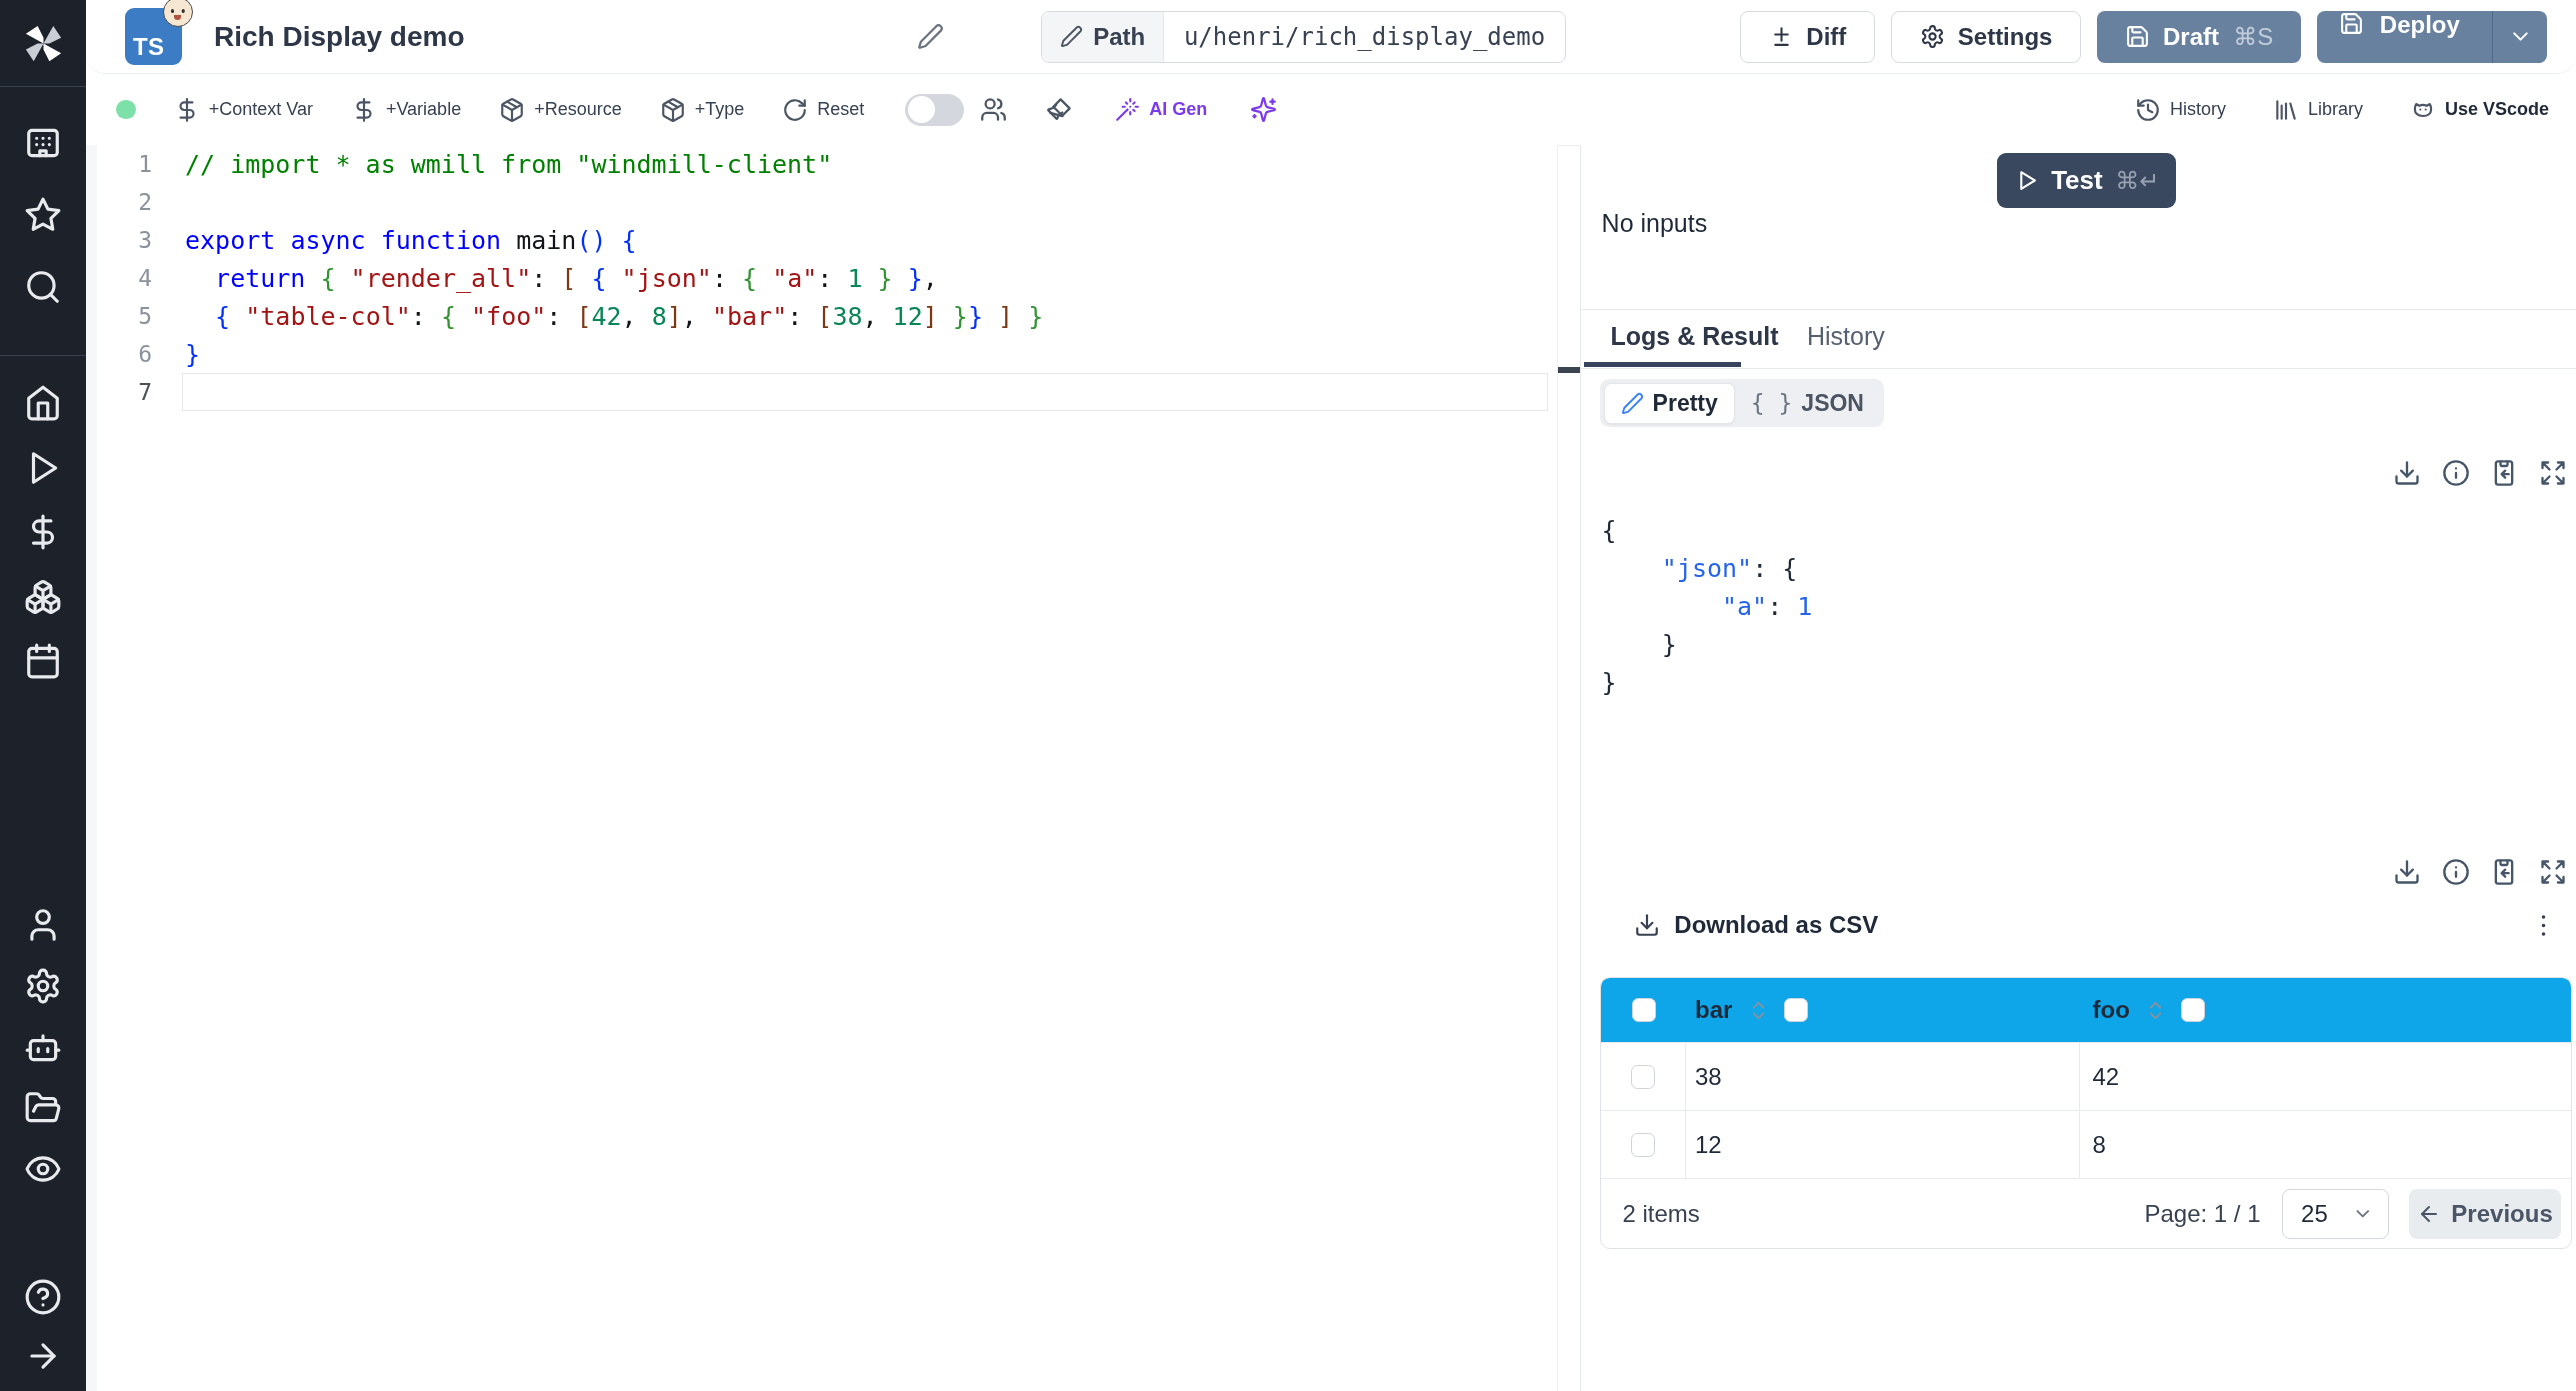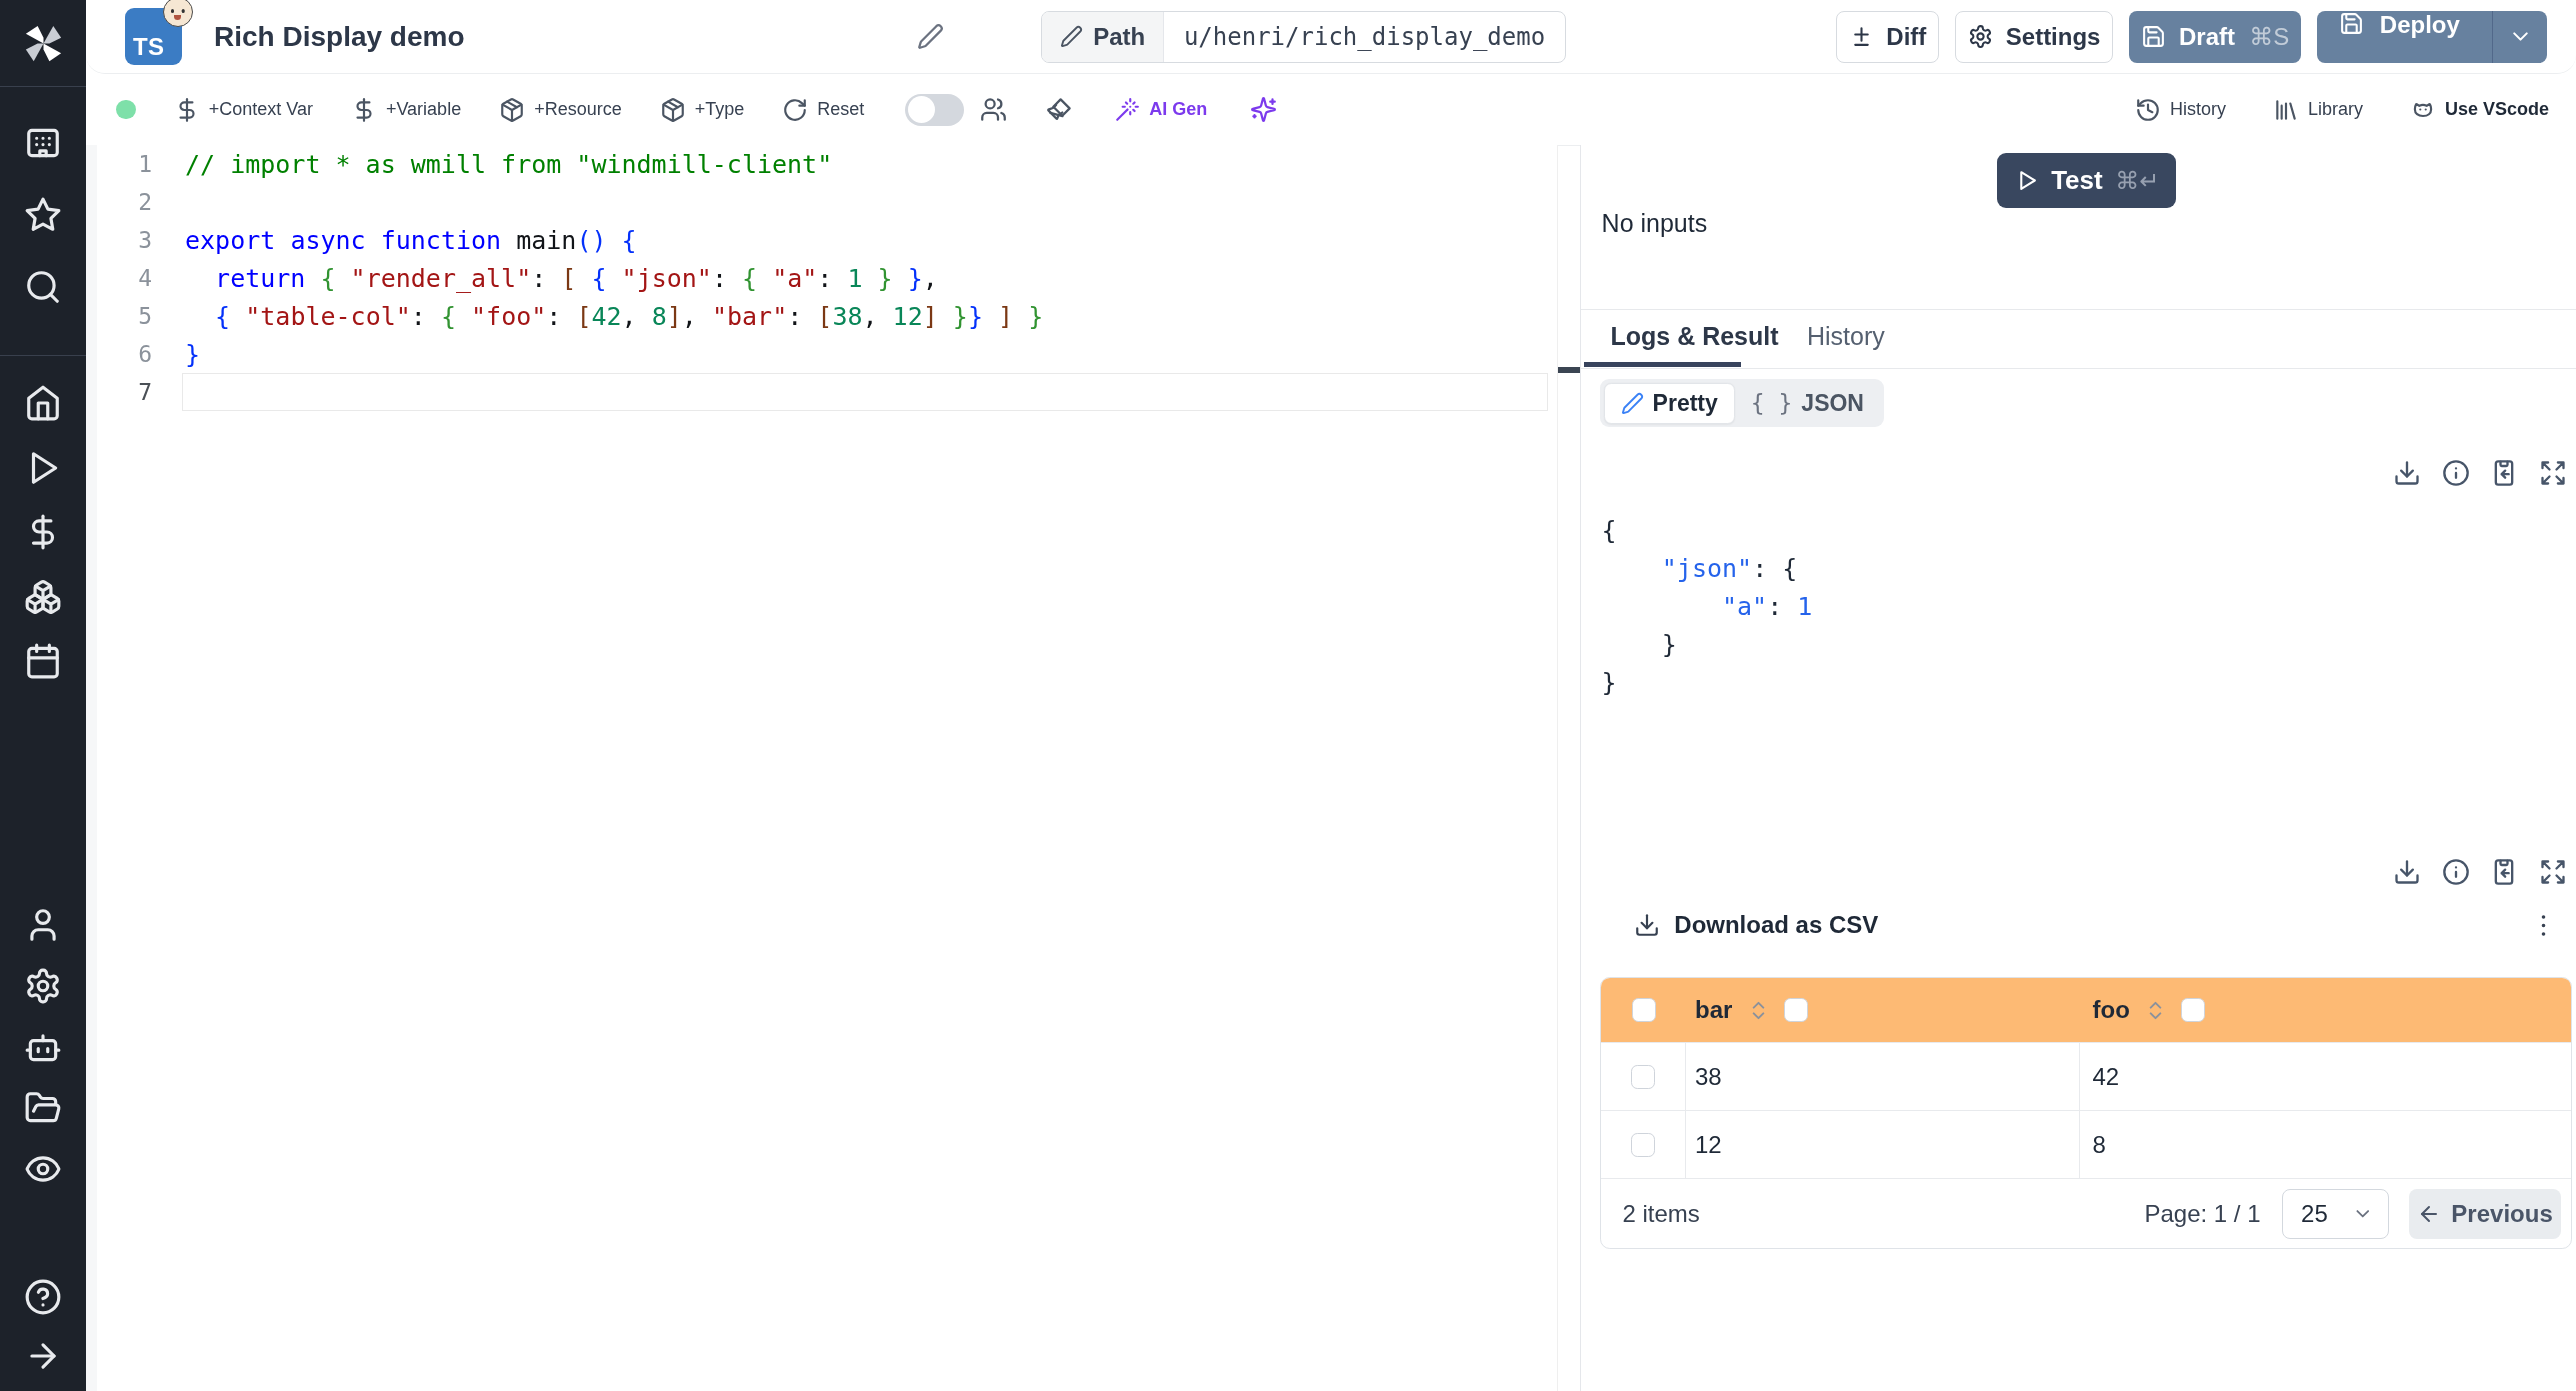--- a/index.html
+++ b/index.html
@@ -33,21 +33,21 @@
   .title-pencil { margin-left:452px; color:#6b7280; }
   .title-pencil svg { width:27px; height:27px; }
   .path-group { margin-left:97px; display:flex; align-items:stretch; height:52px; border:0.9px solid #d7dbe0;
     border-radius:8px; overflow:hidden; background:#fff; }
   .path-left { display:flex; align-items:center; gap:10.7px; background:#f4f5f6; padding:0 18px;
     font-size:24px; font-weight:bold; color:#374151; border-right:0.9px solid #e5e7eb; }
   .path-left svg { width:23px; height:23px; color:#4b5563; }
   .path-right { display:flex; align-items:center; padding:0 19.7px; font-family:"DejaVu Sans Mono", monospace;
     font-size:24px; color:#374151; }
   .hdr-right { margin-left:auto; display:flex; align-items:center; gap:16px; }
-  .btn { display:flex; align-items:center; gap:12.5px; height:52px; padding:0 12px; border-radius:8px;
+  .btn { display:flex; align-items:center; gap:12.5px; height:52px; padding:0 28px; border-radius:8px;
     font-size:24px; font-weight:bold; color:#2d3748; background:#fff; border:0.9px solid #d7dbe0; }
   .btn svg { width:25px; height:25px; }
   .btn.primary { background:#67819f; border:none; color:#fff; }
   .btn .kbd { font-weight:normal; color:rgba(255,255,255,.6); margin-left:1.8px; }
   .btn.split { padding:0; }
   .btn.split .seg-main { display:flex; align-items:flex-start; gap:16px; padding:0 19.7px 0 21.5px; height:100%; }
   .btn.split .seg-arrow { display:flex; align-items:center; justify-content:center; width:55px; height:100%;
     border-left:0.9px solid #51688a; }
 
   
@@ -121,21 +121,21 @@
     font-size:24px; color:#1f2937; outline:none; font-family:"Liberation Sans", sans-serif; }
   .search-input::placeholder { color:#9ca3af; }
   .csv-btn { margin-left:34px; display:flex; align-items:center; gap:14.3px; font-size:24px; font-weight:bold; color:#1f2937; }
   .csv-btn svg { width:26px; height:26px; color:#374151; }
   .kebab { margin-left:auto; color:#374151; }
   .kebab svg { width:29px; height:29px; stroke-width:3; }
 
   
   .rtable { position:absolute; left:19px; right:3.6px; top:832px; border:0.9px solid #dfe3e8; border-radius:9.8px;
     overflow:hidden; background:#fff; }
-  .t-head { height:64px; background:#fdba74; display:flex; align-items:center; }
+  .t-head { height:64px; background:#0ea5e9; display:flex; align-items:center; }
   .t-row { height:68px; display:flex; align-items:center; border-top:0.9px solid #e8eaed; }
   .c0 { width:85px; display:flex; align-items:center; justify-content:center; flex:none; align-self:stretch; }
   .c1 { width:394px; display:flex; align-items:center; gap:14.3px; padding-left:9px; flex:none; align-self:stretch; }
   .c2 { flex:1; display:flex; align-items:center; gap:14.3px; padding-left:12.5px; align-self:stretch; }
   .t-row .c0, .t-row .c1 { border-right:0.9px solid #e8eaed; }
   .th-label { font-size:24px; font-weight:bold; color:#1f2937; }
   .td-val { font-size:24px; color:#1f2937; }
   .checkbox { width:24px; height:24px; border:1.8px solid #cfd4db; border-radius:6.3px; background:#fff; flex:none; }
   .sort { color:#8a919c; } .sort svg { width:23px; height:23px; }
   .t-foot { height:70px; border-top:0.9px solid #e8eaed; display:flex; align-items:center; padding:0 10.7px 0 21.5px; }

